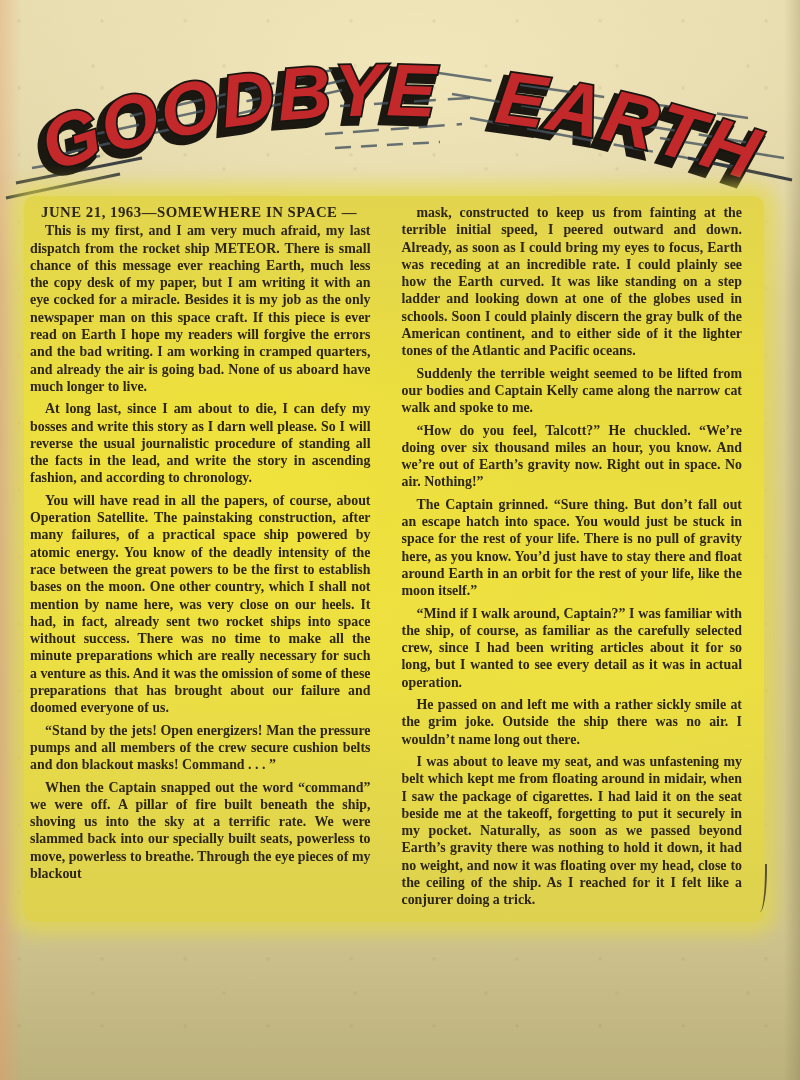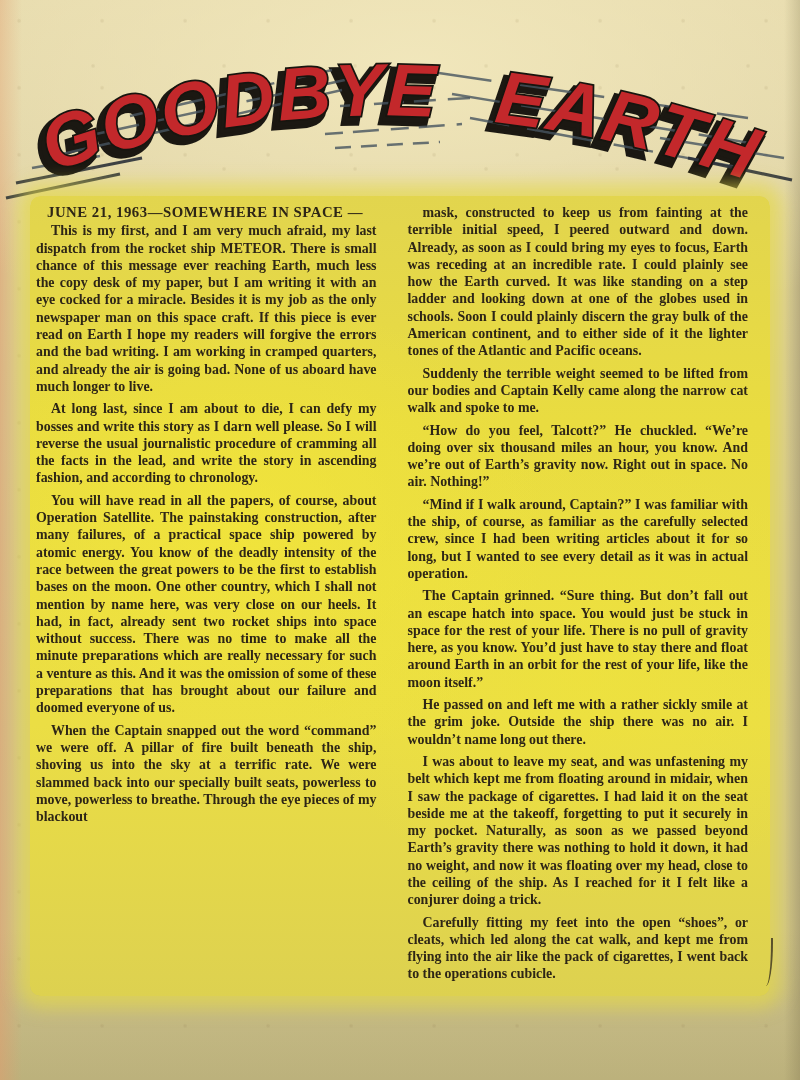--- a/index.html
+++ b/index.html
@@ -25,21 +25,21 @@
     fill:#1b1812; stroke:#1b1812; stroke-width:8; paint-order:stroke;
   }
   .t-main textPath, .t-main {
     font-family:"Liberation Sans", sans-serif; font-style:italic; font-weight:bold;
     font-size:74px; letter-spacing:2px; word-spacing:34px;
     fill:#c3282b; stroke:#17150f; stroke-width:3.5; paint-order:stroke;
   }
   .speed { stroke:#46545f; stroke-width:2.5; fill:none; opacity:0.8; }
   .speed-heavy { stroke:#2a3038; stroke-width:3.2; fill:none; opacity:0.9; }
   .text-block {
-    position:absolute; left:30px; top:196px; width:740px;
+    position:absolute; left:24px; top:196px; width:740px;
     display:flex; gap:15px; padding:8px 6px; box-sizing:border-box;
     background-image:
       radial-gradient(ellipse 420px 320px at 28% 42%, rgba(244,231,56,0.65), rgba(244,231,56,0) 75%),
       radial-gradient(ellipse 380px 300px at 75% 60%, rgba(240,228,58,0.5), rgba(240,228,58,0) 75%),
       linear-gradient(180deg, #e2d54e 0%, #e9dc40 28%, #ebde44 66%, #ddd150 100%);
     box-shadow: 0 0 18px 12px rgba(228,216,72,0.70);
     border-radius:10px;
   }
   .col {
     width:50%; font-size:13.9px; line-height:17.3px; font-weight:bold;
@@ -94,30 +94,30 @@
 
     <text class="t-main">
       <textPath href="#arc" startOffset="12">GOODBYE EARTH</textPath>
     </text>
   </svg>
 
   <div class="text-block">
     <div class="col colwrap">
       <div class="dateline">JUNE 21, 1963—SOMEWHERE IN SPACE —</div>
       <p>This is my first, and I am very much afraid, my last dispatch from the rocket ship METEOR. There is small chance of this message ever reaching Earth, much less the copy desk of my paper, but I am writing it with an eye cocked for a miracle. Besides it is my job as the only newspaper man on this space craft. If this piece is ever read on Earth I hope my readers will forgive the errors and the bad writing.  I am working in cramped quarters, and already the air is going bad. None of us aboard have much longer to live.</p>
-      <p>At long last, since I am about to die, I can defy my bosses and write this story as I darn well please. So I will reverse the usual journalistic procedure of cramming all the facts in the lead, and write the story in ascending fashion, and according to chronology.</p>
+      <p>At long last, since I am about to die, I can defy my bosses and write this story as I darn well please. So I will reverse the usual journalistic procedure of standing all the facts in the lead, and write the story in ascending fashion, and according to chronology.</p>
       <p>You will have read in all the papers, of course, about Operation Satellite. The painstaking construction, after many failures, of a practical space ship powered by atomic energy. You know of the deadly intensity of the race between the great powers to be the first to establish bases on the moon. One other country, which I shall not mention by name here, was very close on our heels. It had, in fact, already sent two rocket ships into space without success. There was no time to make all the minute preparations which are really necessary for such a venture as this. And it was the omission of some of these preparations that has brought about our failure and doomed everyone of us.</p>
+      <p>“Stand by the jets! Open energizers! Man the pressure pumps and all members of the crew secure cushion belts and don blackout masks! Command . . . ”</p>
       <p>When the Captain snapped out the word “command” we were off. A pillar of fire built beneath the ship, shoving us into the sky at a terrific rate. We were slammed back into our specially built seats, powerless to move, powerless to breathe. Through the eye pieces of my blackout</p>
     </div>
     <div class="col colwrap">
       <p>mask, constructed to keep us from fainting at the terrible initial speed, I peered outward and down. Already, as soon as I could bring my eyes to focus, Earth was receding at an incredible rate. I could plainly see how the Earth curved. It was like standing on a step ladder and looking down at one of the globes used in schools. Soon I could plainly discern the gray bulk of the American continent, and to either side of it the lighter tones of the Atlantic and Pacific oceans.</p>
       <p>Suddenly the terrible weight seemed to be lifted from our bodies and Captain Kelly came along the narrow cat walk and spoke to me.</p>
       <p>“How do you feel, Talcott?”  He chuckled. “We’re doing over six thousand miles an hour, you know. And we’re out of Earth’s gravity now. Right out in space. No air. Nothing!”</p>
+      <p>The Captain grinned. “Sure thing. But don’t fall out an escape hatch into space. You would just be stuck in space for the rest of your life. There is no pull of gravity here, as you know. You’d just have to stay there and float around Earth in an orbit for the rest of your life, like the moon itself.”</p>
       <p>“Mind if I walk around, Captain?” I was familiar with the ship, of course, as familiar as the carefully selected crew, since I had been writing articles about it for so long, but I wanted to see every detail as it was in actual operation.</p>
-      <p>The Captain grinned. “Sure thing. But don’t fall out an escape hatch into space. You would just be stuck in space for the rest of your life. There is no pull of gravity here, as you know. You’d just have to stay there and float around Earth in an orbit for the rest of your life, like the moon itself.”</p>
       <p>He passed on and left me with a rather sickly smile at the grim joke. Outside the ship there was no air. I wouldn’t name long out there.</p>
       <p>I was about to leave my seat, and was unfastening my belt which kept me from floating around in midair, when I saw the package of cigarettes. I had laid it on the seat beside me at the takeoff, forgetting to put it securely in my pocket. Naturally, as soon as we passed beyond Earth’s gravity there was nothing to hold it down, it had no weight, and now it was floating over my head, close to the ceiling of the ship. As I reached for it I felt like a conjurer doing a trick.</p>
-      <p>Carefully fitting my feet into the open “shoes”, or cleats, which led along the cat walk, and kept me from flying into the air like the pack of cigarettes, I went back to the operations cubicle.</p>
       <span class="margin-mark"></span>
     </div>
   </div>
 
 </div>
 
 </body></html>

